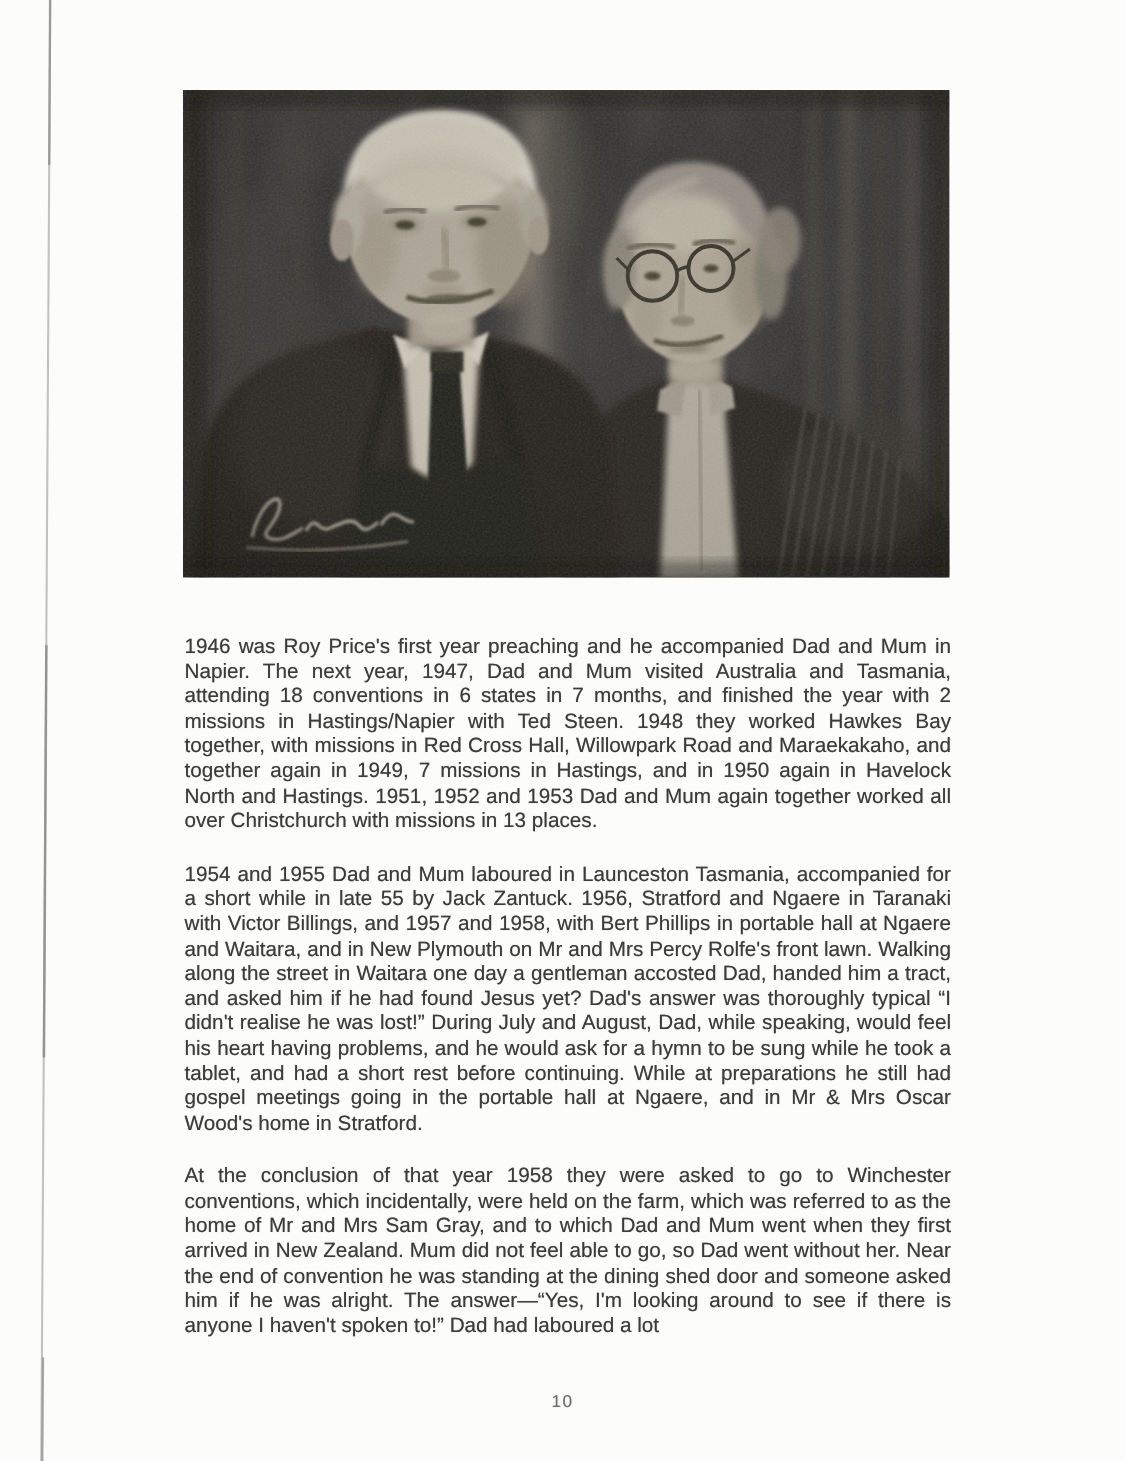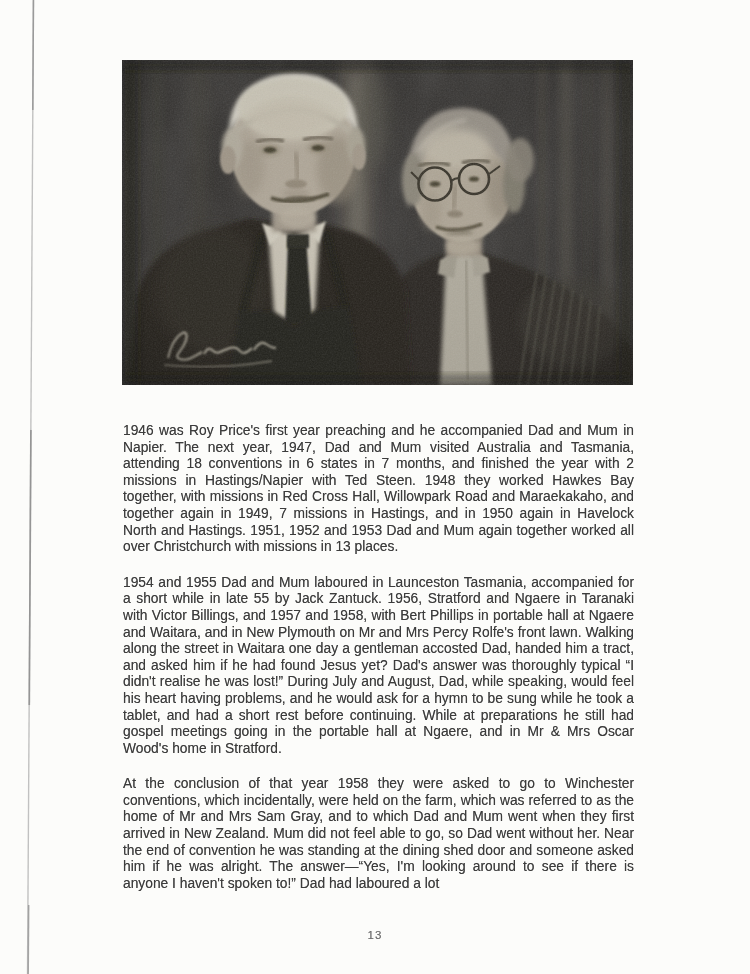--- a/index.html
+++ b/index.html
@@ -182,15 +182,15 @@
       <rect x="0" y="0" width="511" height="325" filter="url(#grainF)" opacity="0.14"></rect>
     </svg>
   </figure>
 
   <div class="text-block">
     <p>1946 was Roy Price's first year preaching and he accompanied Dad and Mum in Napier. The next year, 1947, Dad and Mum visited Australia and Tasmania, attending 18 conventions in 6 states in 7 months, and finished the year with 2 missions in Hastings/Napier with Ted Steen. 1948 they worked Hawkes Bay together, with missions in Red Cross Hall, Willowpark Road and Maraekakaho, and together again in 1949, 7 missions in Hastings, and in 1950 again in Havelock North and Hastings. 1951, 1952 and 1953 Dad and Mum again together worked all over Christchurch with missions in 13 places.</p>
     <p>1954 and 1955 Dad and Mum laboured in Launceston Tasmania, accompanied for a short while in late 55 by Jack Zantuck. 1956, Stratford and Ngaere in Taranaki with Victor Billings, and 1957 and 1958, with Bert Phillips in portable hall at Ngaere and Waitara, and in New Plymouth on Mr and Mrs Percy Rolfe's front lawn. Walking along the street in Waitara one day a gentleman accosted Dad, handed him a tract, and asked him if he had found Jesus yet? Dad's answer was thoroughly typical “I didn't realise he was lost!” During July and August, Dad, while speaking, would feel his heart having problems, and he would ask for a hymn to be sung while he took a tablet, and had a short rest before continuing. While at preparations he still had gospel meetings going in the portable hall at Ngaere, and in Mr &amp; Mrs Oscar Wood's home in Stratford.</p>
     <p><span>At the conclusion of that year 1958 they were asked to go to Winchester conventions, which incidentally, were held on the farm, which was referred to as the home of Mr and Mrs Sam Gray, and to which Dad and Mum went when they first arrived in New Zealand. Mum did not feel able to go, so Dad went without her. </span><span class="u">Near the end of convention he was standing at the dining shed door and someone asked him if he was alright. The answer—“Yes, I'm looking around to see if there is anyone I haven't spoken to!”</span><span> Dad had laboured a lot</span></p>
   </div>
 
-  <div class="page-number">13</div>
+  <div class="page-number">10</div>
 
 </div>
 
 </body></html>

